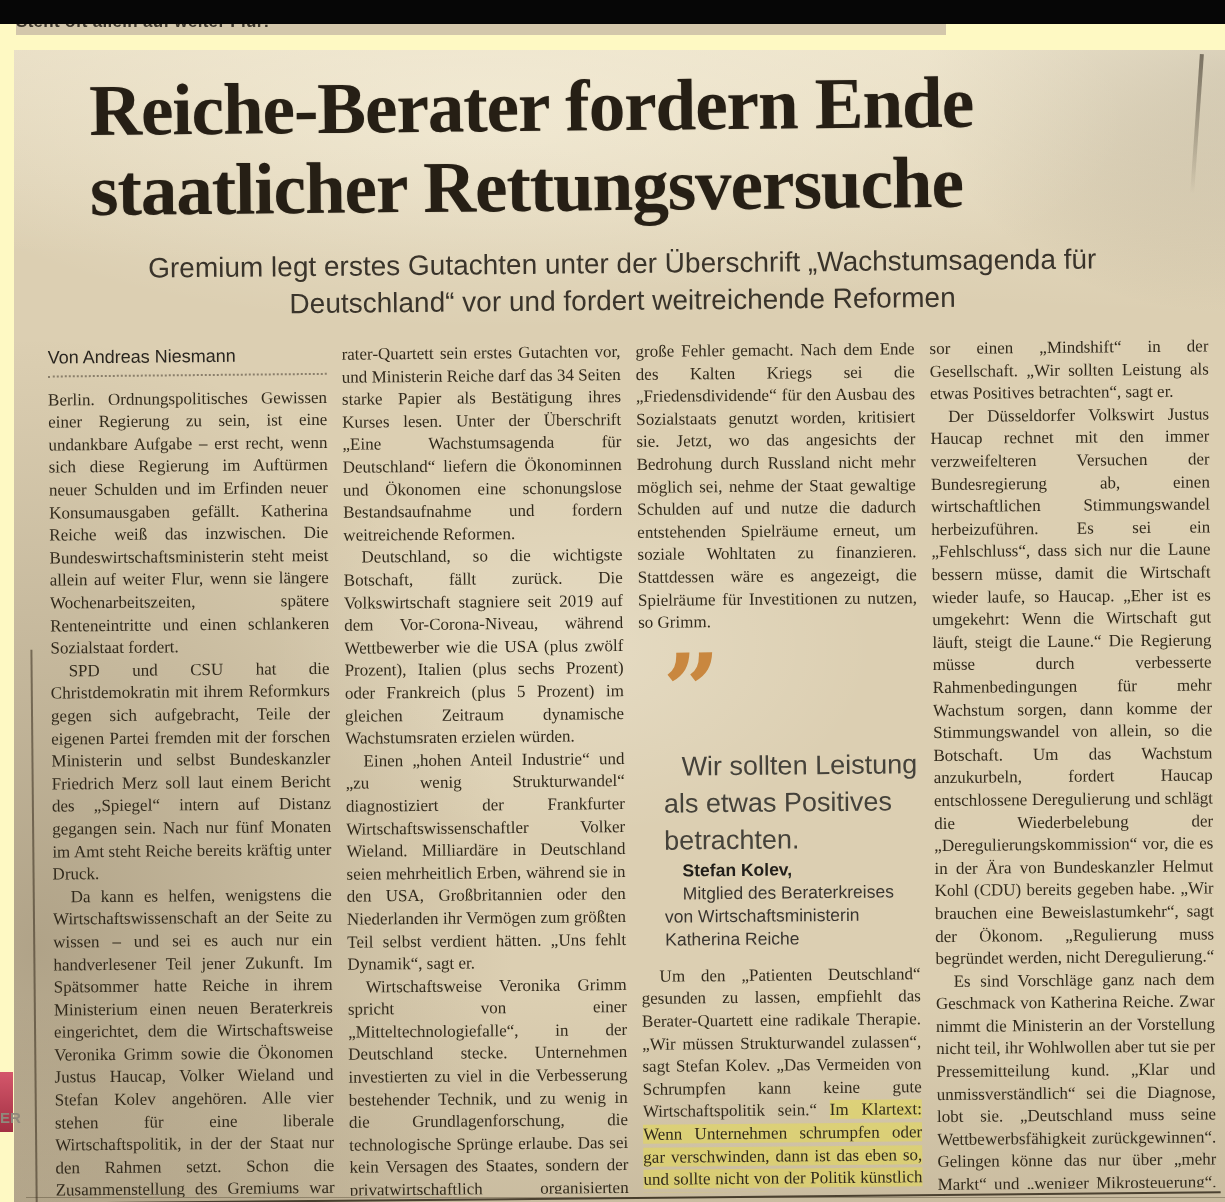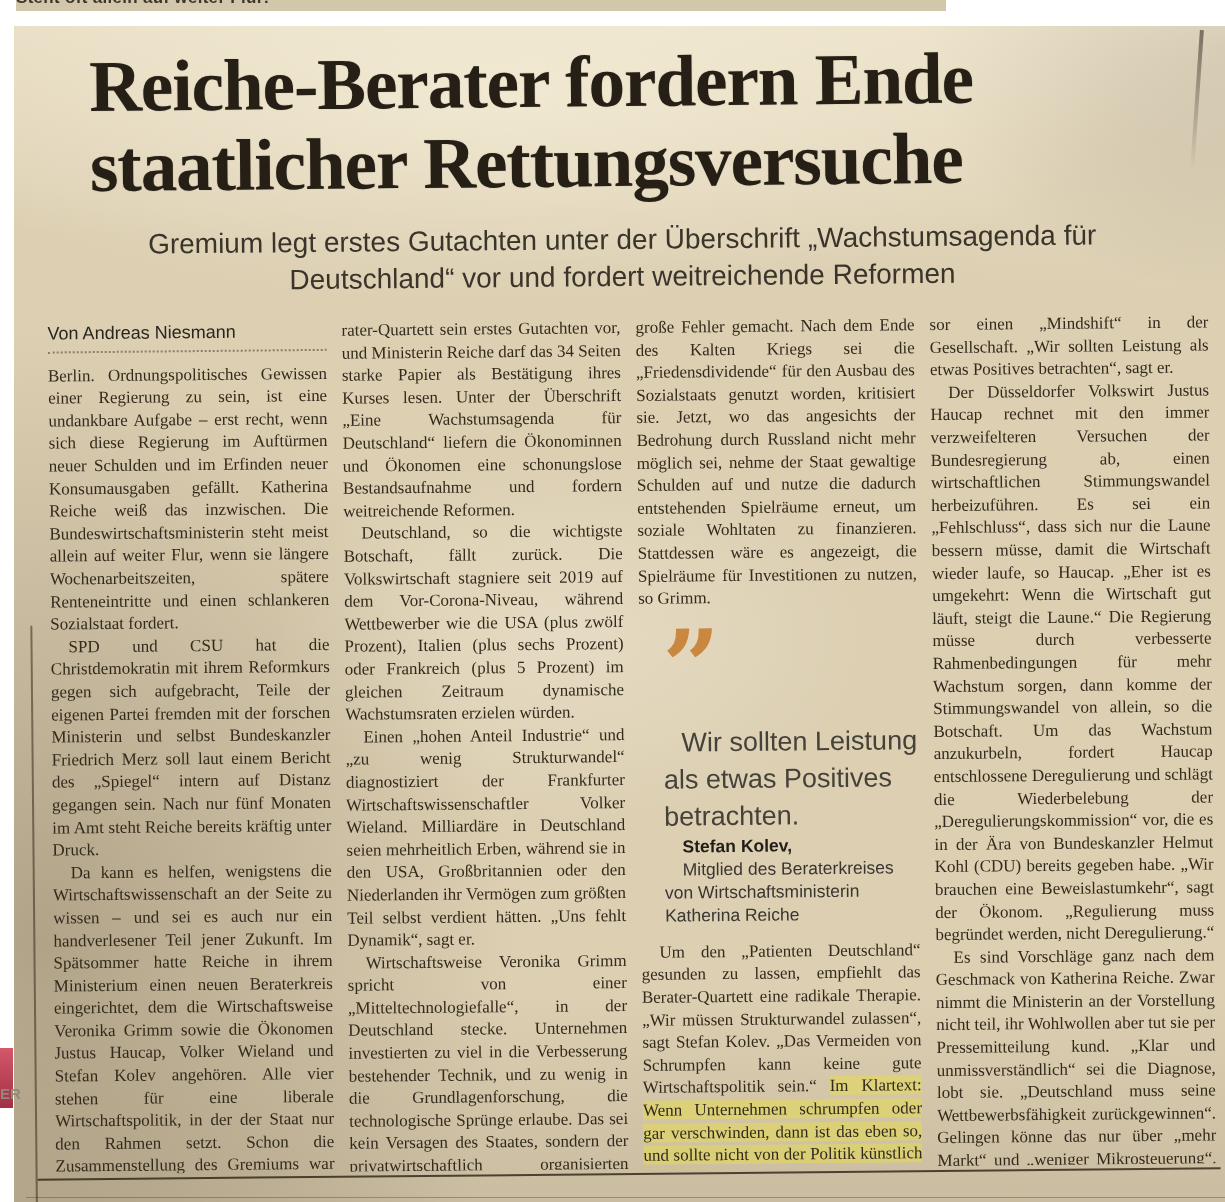--- a/index.html
+++ b/index.html
@@ -1,21 +1,21 @@
 <!DOCTYPE html>
 <html><head>
 <meta charset="utf-8">
 <style>
   html,body{margin:0;padding:0;}
   body{
     width:1225px;height:1202px;overflow:hidden;position:relative;
     background:#060606;
     font-family:"Liberation Serif", serif;
   }
-  .photo{position:absolute;inset:0;background:#ffffff;}
+  .photo{position:absolute;inset:0;background:#fef9c3;margin-top:24px;}
 
   
   .caption-sliver{
     position:absolute;left:16px;top:0;width:930px;height:11px;overflow:hidden;
     background:#d3c7ab;
   }
   .caption-sliver span{
     display:block;margin-top:-13px;
     font:700 17px/22px "Liberation Sans", sans-serif;
     color:#3c362b;letter-spacing:.3px;white-space:nowrap;

